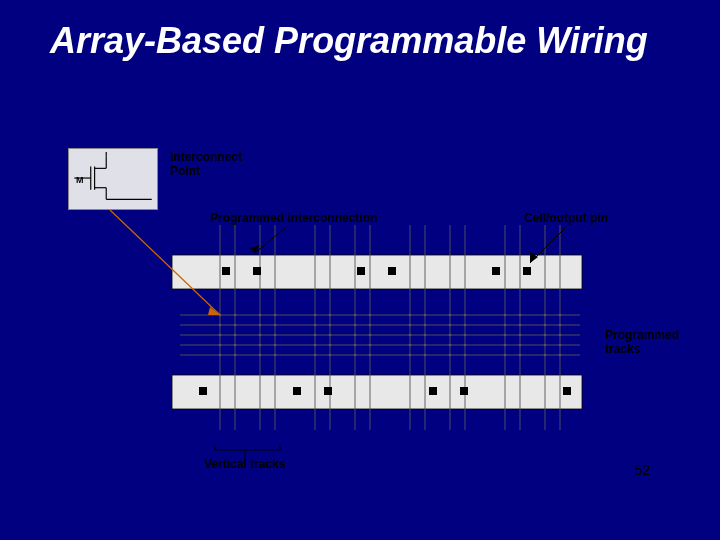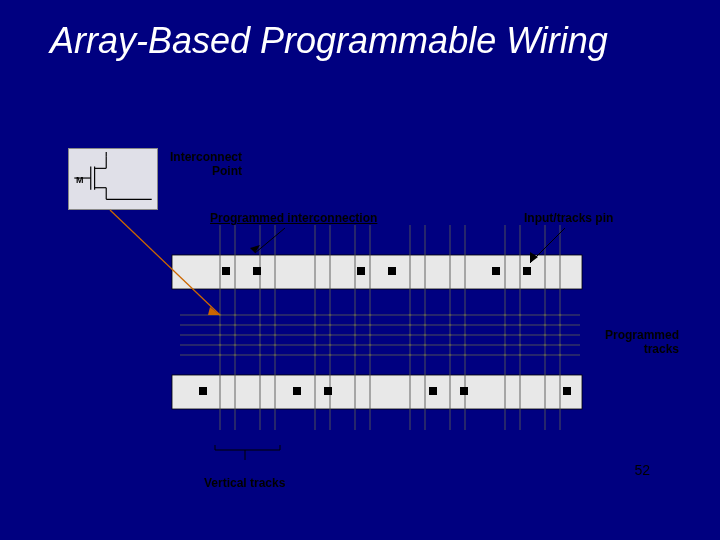--- a/index.html
+++ b/index.html
@@ -12,21 +12,21 @@
       height: 540px;
       background: #000080;
       font-family: Arial, sans-serif;
       color: #000;
       position: relative;
       overflow: hidden;
     }
     .title {
       color: #fff;
       font-size: 36px;
-      font-weight: normal;
+      font-weight: bold;
       padding: 20px 50px 10px 50px;
       font-style: italic;
       line-height: 1.15;
     }
     .inset {
       position: absolute;
       top: 148px;
       left: 68px;
       width: 90px;
       height: 62px;
@@ -42,47 +42,45 @@
       top: 26px;
       left: 7px;
       font-size: 9px;
       font-weight: bold;
     }
     .label {
       position: absolute;
       font-size: 12px;
       font-weight: bold;
       color: #000;
-      text-align: right;
     }
     .label-interconnect {
       top: 150px;
       left: 170px;
       line-height: 1.2;
     }
     .label-programmed {
       top: 211px;
       left: 210px;
-      text-decoration: underline;
     }
     .label-iopin {
       top: 211px;
       left: 524px;
     }
     .label-cell {
       top: 260px;
       left: 180px;
     }
     .label-horizontal {
       top: 328px;
       left: 605px;
       line-height: 1.2;
     }
     .label-vertical {
-      top: 476px;
+      top: 457px;
       left: 204px;
     }
     .page-number {
       position: absolute;
       bottom: 62px;
       right: 70px;
       font-size: 14px;
       color: #000;
     }
     .diagram {
@@ -114,21 +112,21 @@
     <line x1="38" y1="40" x2="38" y2="52" stroke="#000" stroke-width="1.2"></line>
     <line x1="38" y1="52" x2="85" y2="52" stroke="#000" stroke-width="1.2"></line>
     <line x1="38" y1="8" x2="38" y2="3" stroke="#000" stroke-width="1.2"></line>
   </svg>
   <div class="m-label">M</div>
 </div>
 
 <div class="label label-interconnect" style="white-space:pre;">Interconnect
 Point</div>
 <div class="label label-programmed">Programmed interconnection</div>
-<div class="label label-iopin">Input/tracks pin</div>
+<div class="label label-iopin">Cell/output pin</div>
 <div class="label label-cell">Cell</div>
 <div class="label label-horizontal" style="white-space:pre;">Programmed
 tracks</div>
 <div class="label label-vertical">Vertical tracks</div>
 
 <div class="page-number">52</div>
 
 <div class="diagram">
   <svg viewBox="0 0 440 260">
 

